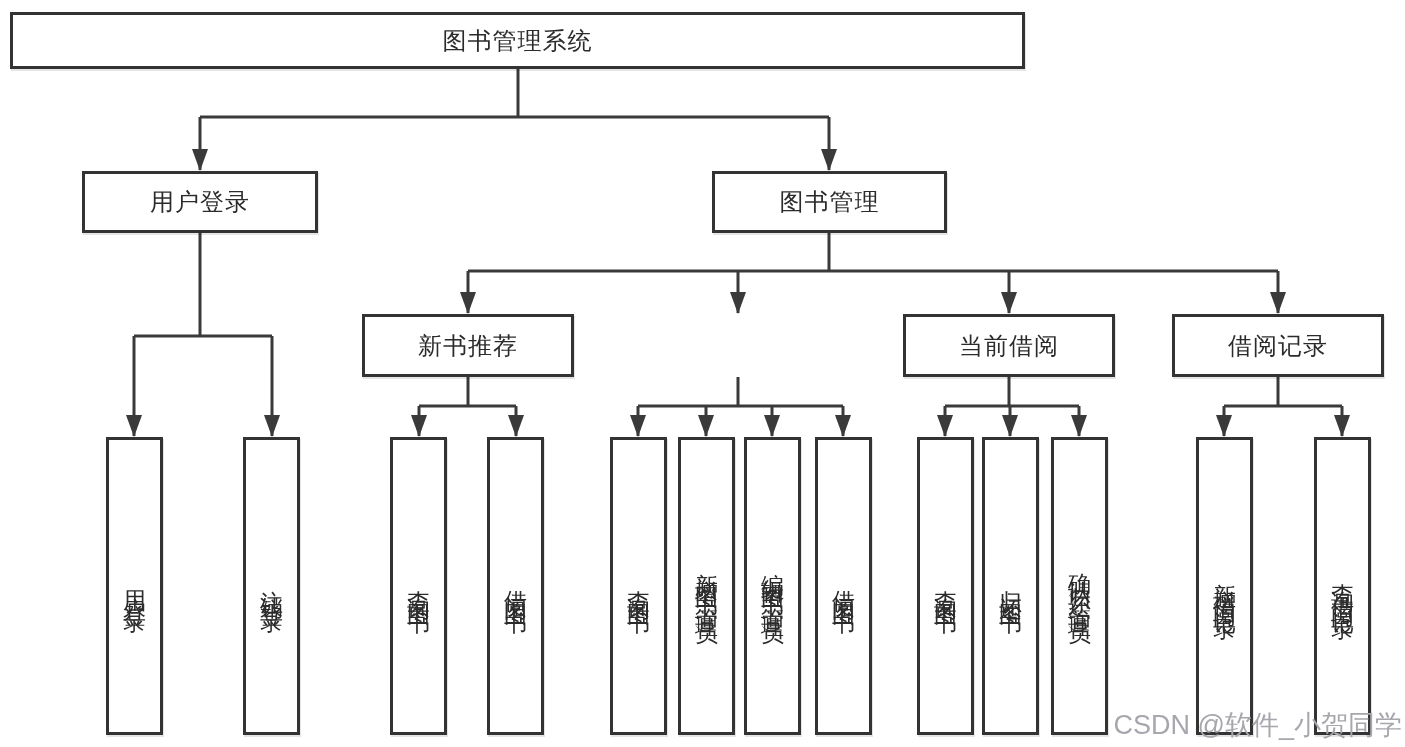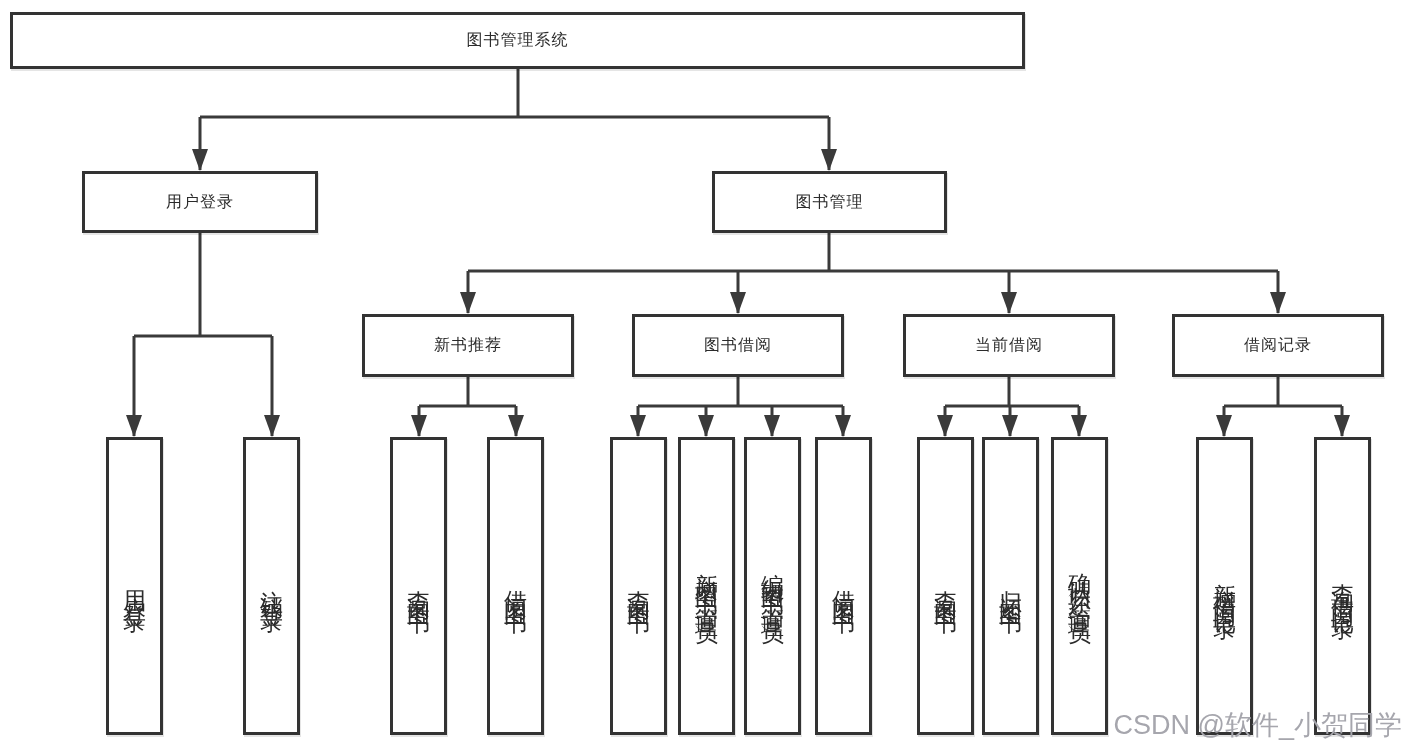--- a/index.html
+++ b/index.html
@@ -30,21 +30,21 @@
     position: absolute;
     background: #ffffff;
     border: 3px solid var(--border);
     display: flex;
     align-items: center;
     justify-content: center;
     z-index: 2;
     box-shadow: 1px 2px 0 rgba(0,0,0,0.10);
   }
   .hlabel {
-    font-size: 16px;
+    font-size: 24px;
     letter-spacing: 1px;
     color: var(--text);
     white-space: nowrap;
   }
   .leaf {
     top: 437px;
     width: 57px;
     height: 298px;
     overflow: hidden;
   }
@@ -112,23 +112,20 @@
   <div class="box" style="left:82px;top:171px;width:236px;height:62px">
     <span class="hlabel">用户登录</span>
   </div>
   <div class="box" style="left:362px;top:314px;width:212px;height:63px">
     <span class="hlabel">新书推荐</span>
   </div>
 
   <div class="box" style="left:712px;top:171px;width:235px;height:62px">
     <span class="hlabel">图书管理</span>
   </div>
-  <div class="box" style="left:632px;top:314px;width:212px;height:63px">
-    <span class="hlabel">图书借阅</span>
-  </div>
   <div class="box" style="left:1172px;top:314px;width:212px;height:63px">
     <span class="hlabel">借阅记录</span>
   </div>
   <div class="box" style="left:903px;top:314px;width:212px;height:63px">
     <span class="hlabel">当前借阅</span>
   </div>
 
   <div class="box leaf" style="left:106px">
     <span class="vlabel">用户登录</span>
   </div>

